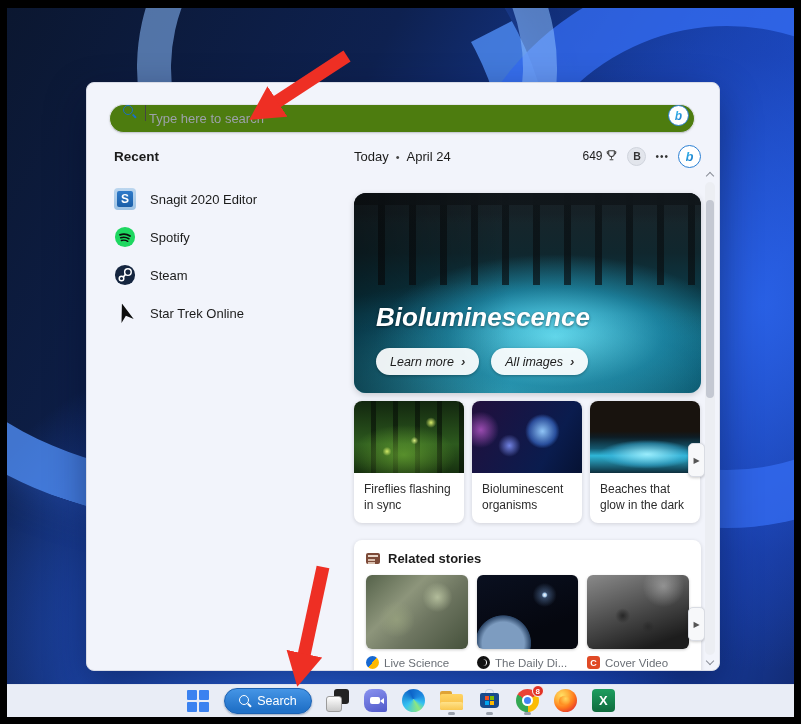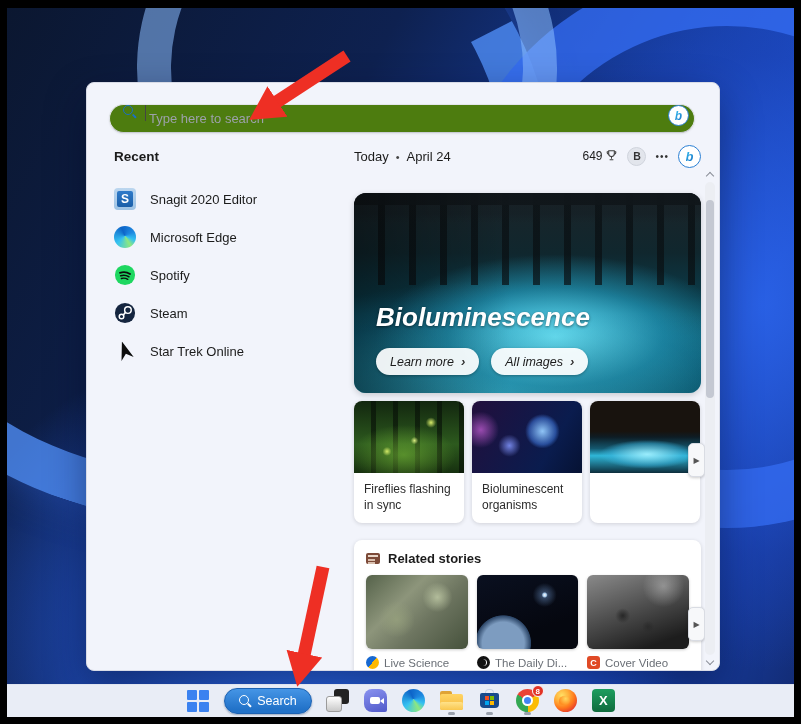--- a/index.html
+++ b/index.html
@@ -243,26 +243,20 @@
       <div class="recent-title">Recent</div>
 
       <div class="recent-item">
         <span class="ric snagit">
             <span>S</span>
           </span>
         <span class="lbl">Snagit 2020 Editor</span>
       </div>
       <div class="recent-item">
         <span class="ric">
-            <span class="edge-circle" style="inset:0;"></span>
-          </span>
-        <span class="lbl">Microsoft Edge</span>
-      </div>
-      <div class="recent-item">
-        <span class="ric">
           <svg width="22" height="22" viewBox="0 0 24 24">
               <circle cx="12" cy="12" r="11" fill="#1ed760"></circle>
             <path d="M6.5 9.6c3.8-1.2 8-.7 11 1.3" stroke="#0c0c0c" stroke-width="2" fill="none" stroke-linecap="round"></path>
             <path d="M7.3 12.8c3-.9 6.3-.5 8.9 1.1" stroke="#0c0c0c" stroke-width="1.8" fill="none" stroke-linecap="round"></path>
             <path d="M8.1 15.8c2.4-.7 4.8-.4 6.9.9" stroke="#0c0c0c" stroke-width="1.6" fill="none" stroke-linecap="round"></path>
             </svg>
         </span>
         <span class="lbl">Spotify</span>
       </div>
       <div class="recent-item">
@@ -328,20 +322,21 @@
         <div class="thumb-card">
           <div class="thumb-img ti-2"></div>
           <div class="thumb-cap">Fireflies flashing in sync</div>
         </div>
         <div class="thumb-card">
           <div class="thumb-img ti-1"></div>
           <div class="thumb-cap">Bioluminescent organisms</div>
         </div>
         <div class="thumb-card">
           <div class="thumb-img ti-3"></div>
+          <div class="thumb-cap">Beaches that glow in the dark</div>
         </div>
       </div>
 
       <div class="related">
         <div class="related-head">
           <span class="news-ic"></span>
           <span class="related-title">Related stories</span>
         </div>
         <div class="stories">
           <div class="story">

